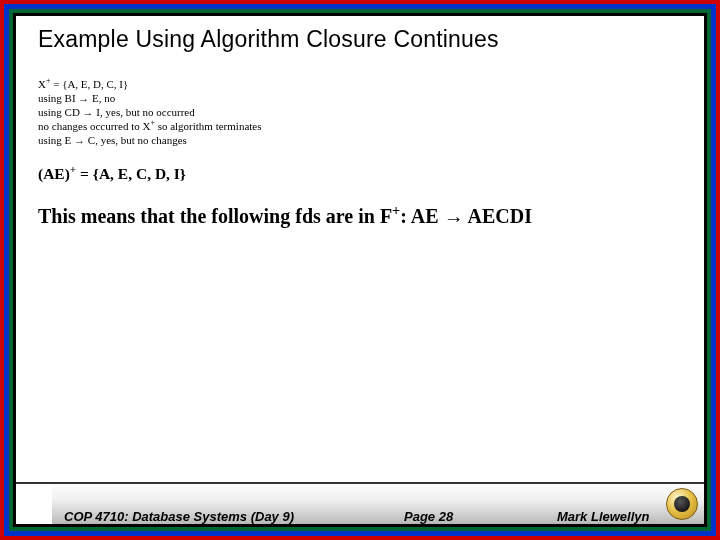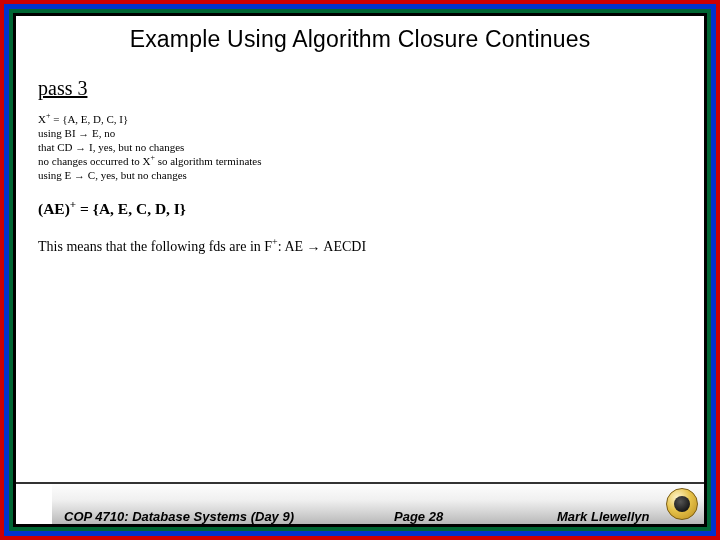--- a/index.html
+++ b/index.html
@@ -39,21 +39,20 @@
   }
   .content {
     flex: 1;
     padding: 8px 22px 0 22px;
     overflow: hidden;
   }
   .title {
     font-family: Arial, Helvetica, sans-serif;
     font-size: 23px;
     color: #000;
-    text-align: center;
     margin-bottom: 24px;
     margin-top: 2px;
     letter-spacing: 0.2px;
   }
   .pass {
     font-size: 20px;
     text-decoration: underline;
     margin-bottom: 12px;
   }
   .work {
@@ -61,43 +60,44 @@
     line-height: 1.28;
     margin-bottom: 18px;
   }
   .sup { font-size: 0.72em; vertical-align: super; line-height: 0; }
   .result {
     font-size: 15.5px;
     font-weight: bold;
     margin-bottom: 20px;
   }
   .meaning {
-    font-size: 14px;
+    font-size: 20px;
     line-height: 1.35;
+    font-weight: bold;
   }
   .footer {
     height: 42px;
     background: linear-gradient(to bottom, #fdfdfd 0%, #f0f0f0 40%, #d5d5d5 70%, #b8b8b8 100%);
     border-top: 2px solid #333;
     display: flex;
     align-items: flex-end;
     font-family: Arial, Helvetica, sans-serif;
     font-weight: bold;
     font-size: 13px;
     font-style: italic;
     color: #000;
     position: relative;
   }
   .footer .gap {
     width: 36px;
     height: 100%;
     background: #fff;
   }
   .footer .course { margin-left: 12px; flex: 0 0 auto; }
-  .footer .page { position: absolute; left: 378px; margin-top: 32px; }
+  .footer .page { position: absolute; left: 388px; margin-top: 32px; }
   .footer .author { position: absolute; left: 541px; }
   .footer .logo {
     position: absolute;
     right: 6px;
     top: 4px;
     width: 32px;
     height: 32px;
   }
   .logo-outer {
     width: 32px; height: 32px; border-radius: 50%;
@@ -114,26 +114,25 @@
 <body>
 
 <div class="frame-outer">
  <div class="frame-mid1">
   <div class="frame-mid2">
    <div class="frame-inner">
 
     <div class="content">
       <div class="title">Example Using Algorithm Closure Continues</div>
 
-      <div class="pass">pass 3</div>
 
       <div class="work">
         <div><span>X</span><span class="sup">+</span><span> = {A, E, D, C, I}</span></div>
         <div>using BI → E, no</div>
-        <div>that CD → I, yes, but no changes</div>
+        <div>using CD → I, yes, but no occurred</div>
         <div><span>no changes occurred to X</span><span class="sup">+</span><span> so algorithm terminates</span></div>
         <div>using E → C, yes, but no changes</div>
       </div>
 
       <div class="result"><span>(AE)</span><span class="sup">+</span><span> = {A, E, C, D, I}</span></div>
 
       <div class="meaning"><span>This means that the following fds are in F</span><span class="sup">+</span><span>:  AE → AECDI</span></div>
     </div>
 
     <div class="footer">

